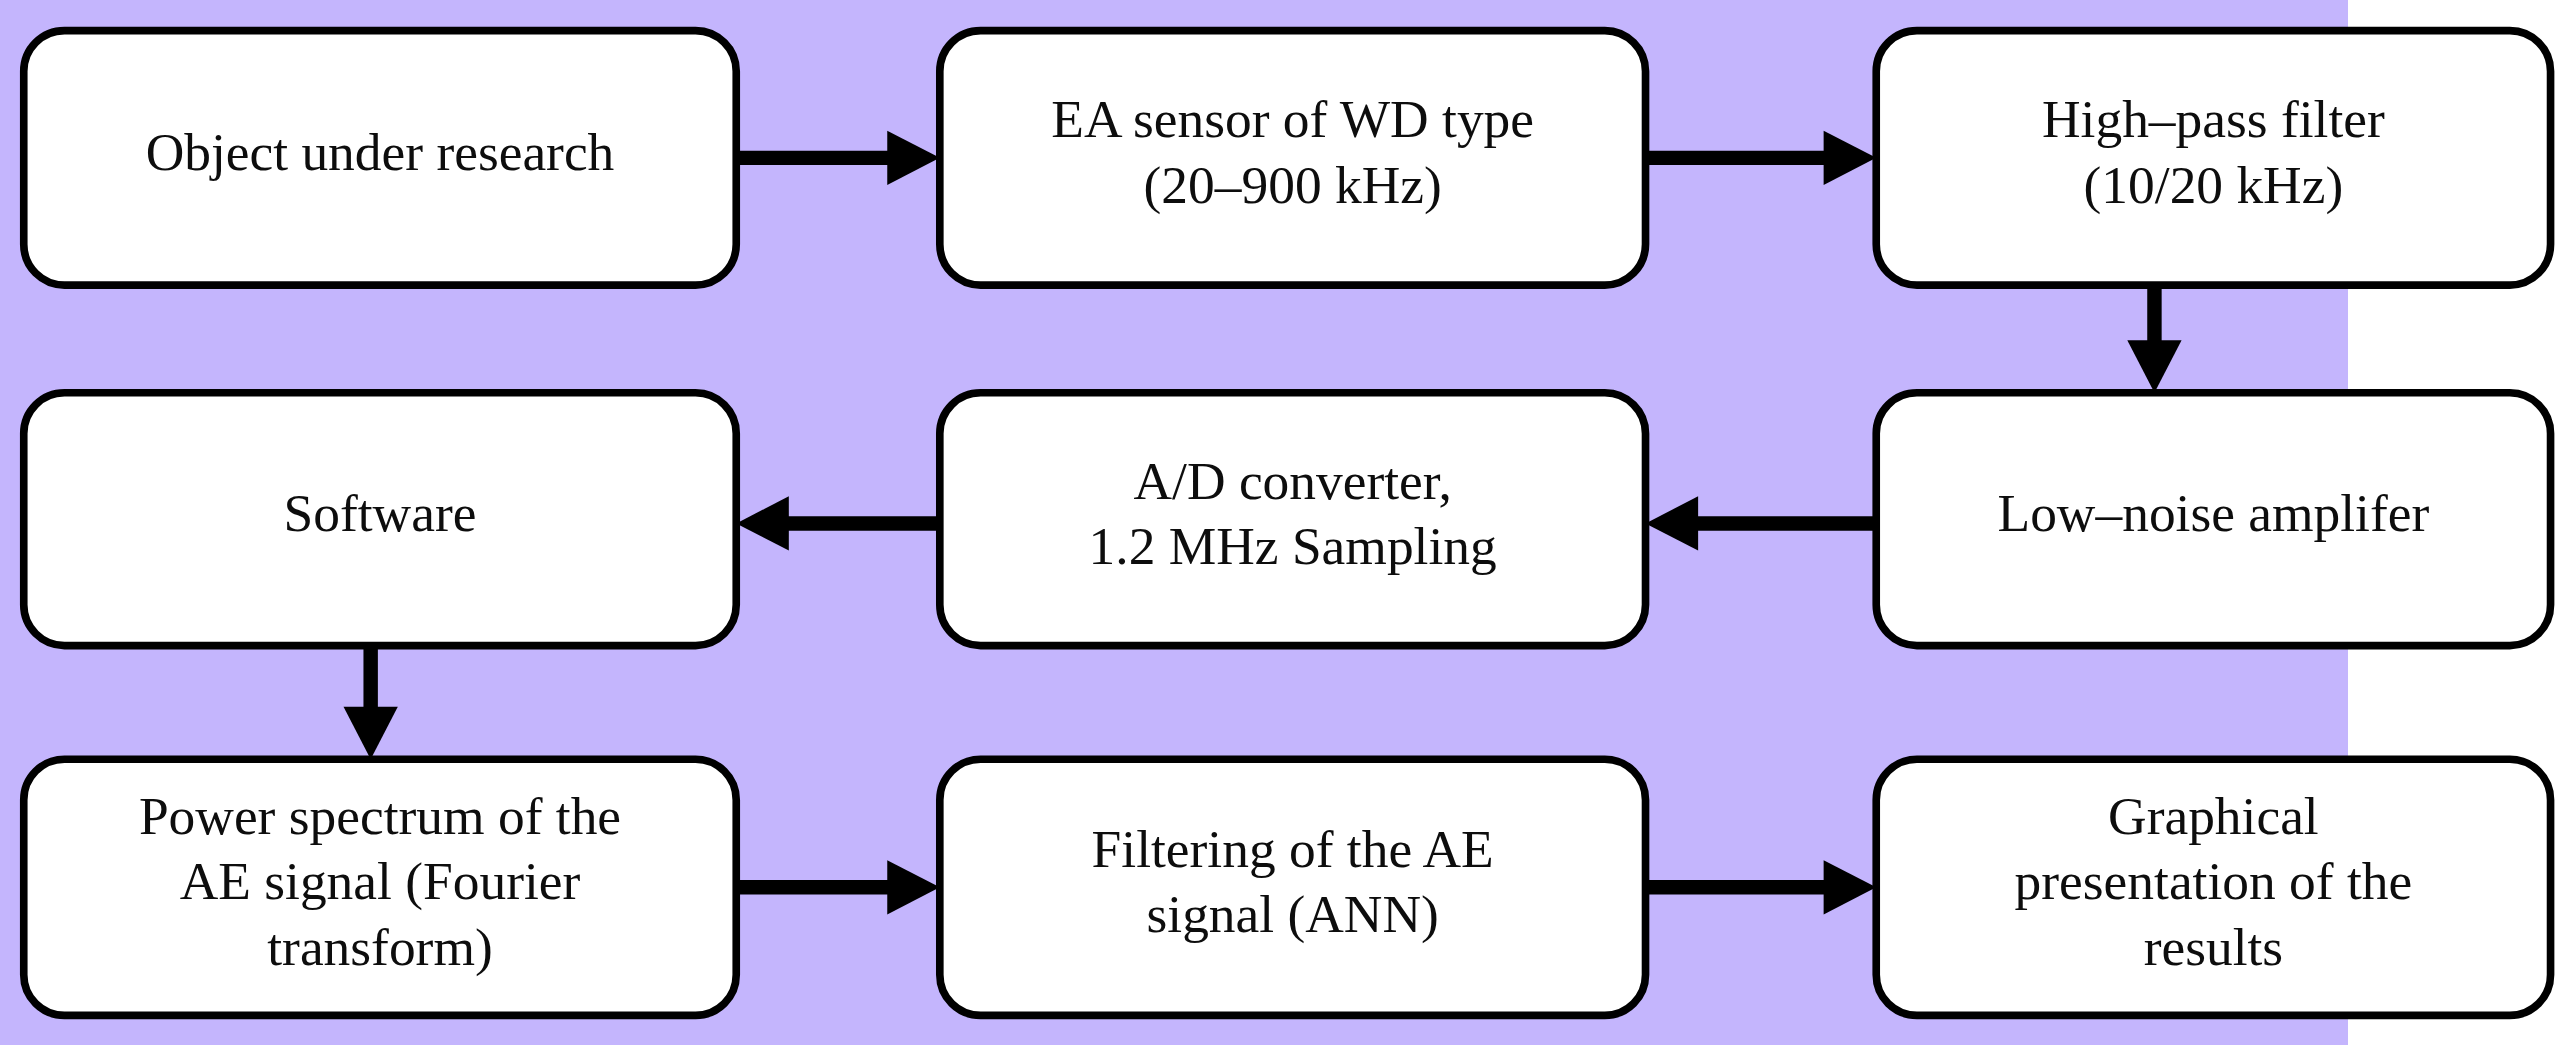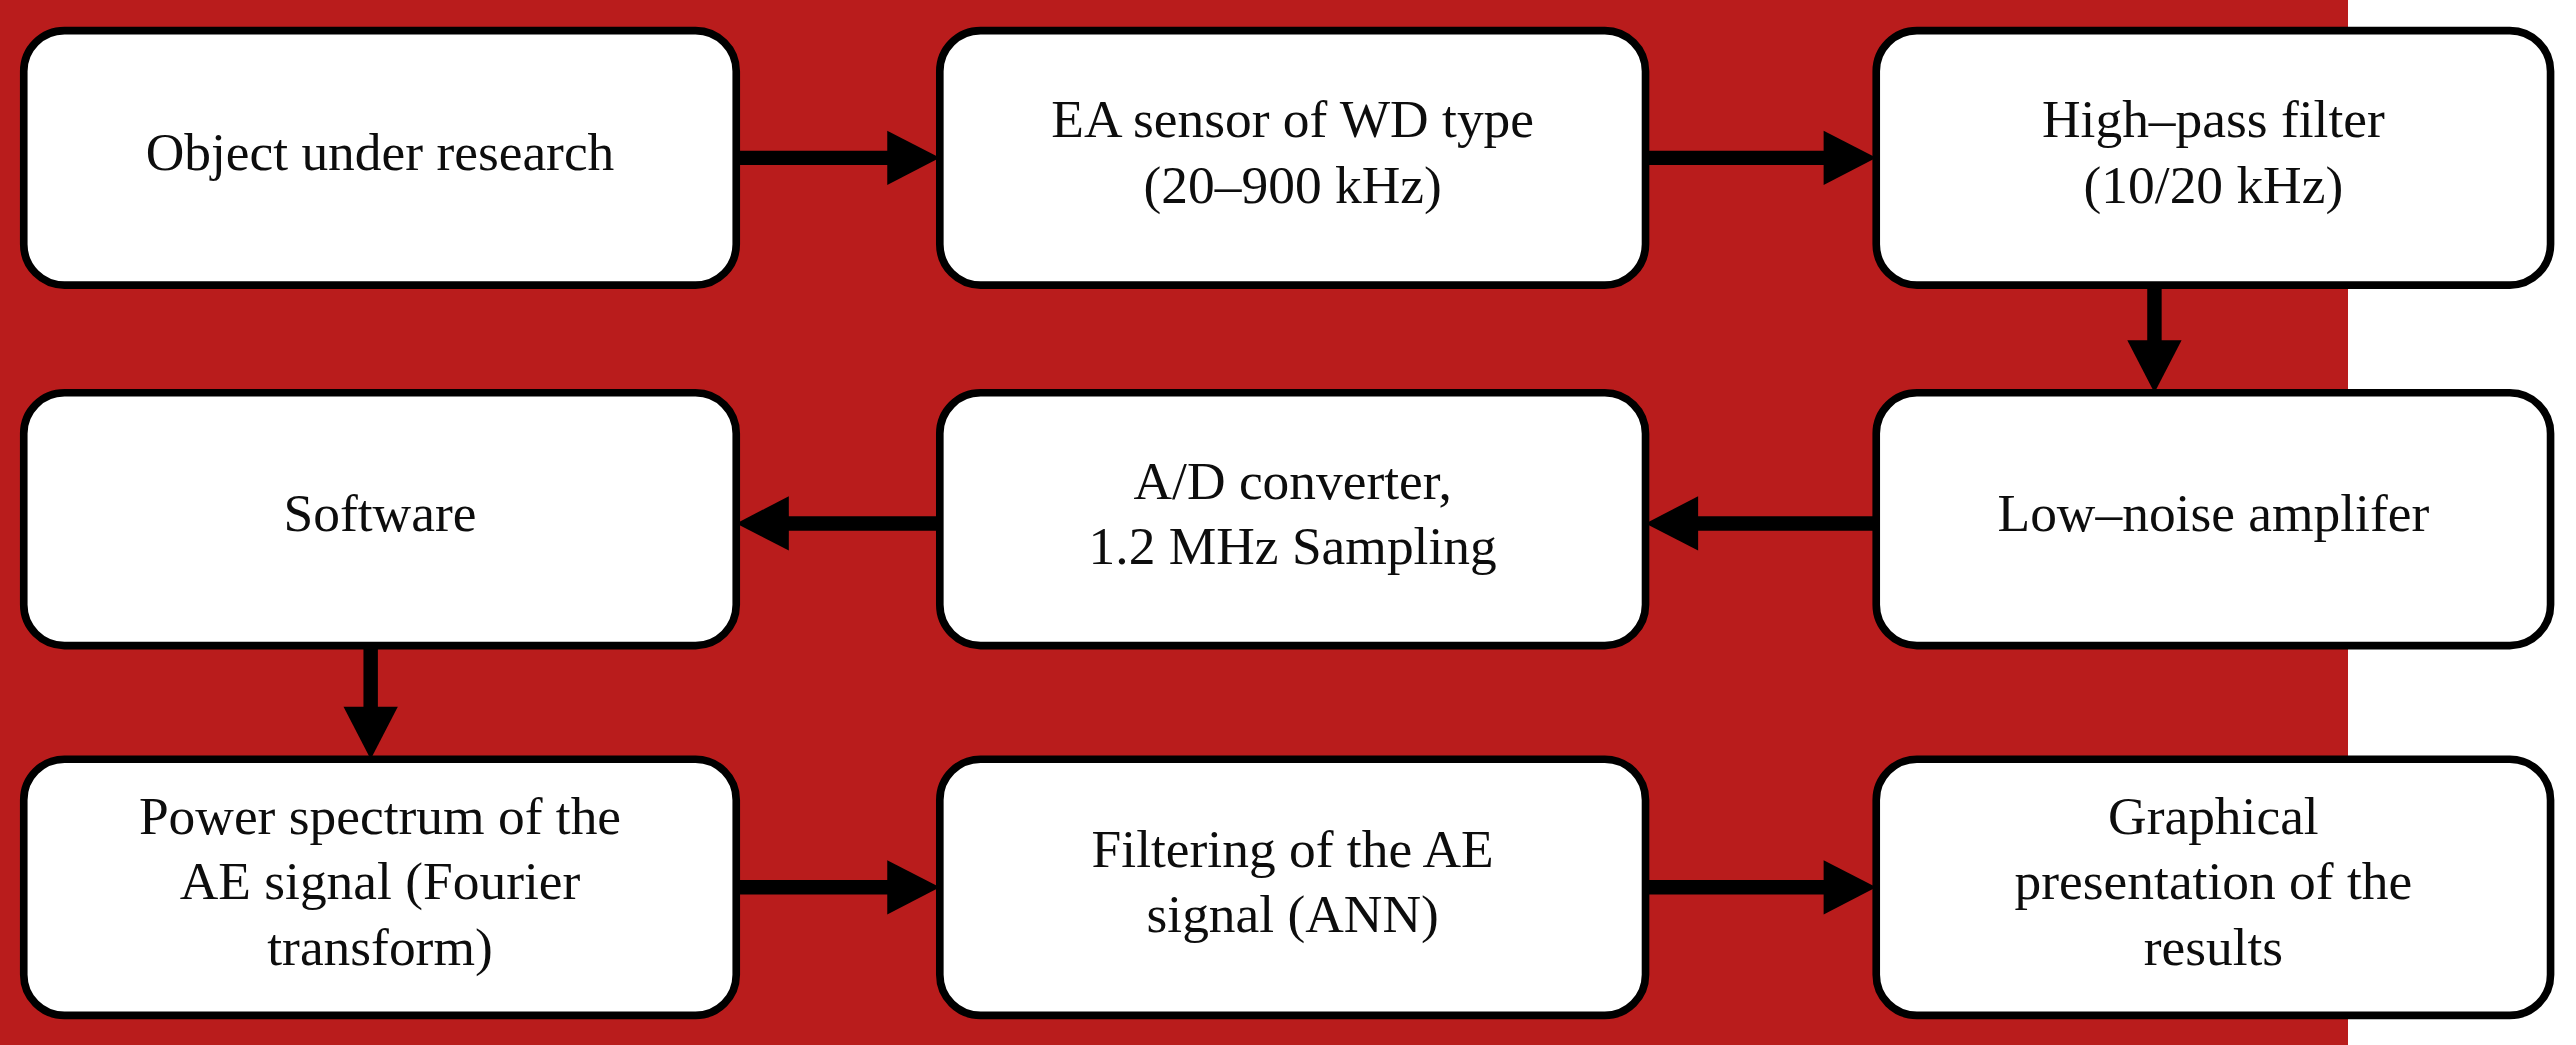--- a/index.html
+++ b/index.html
@@ -10,21 +10,21 @@
   body {
     width: 2576px;
     height: 1046px;
     overflow: hidden;
     font-family: "Liberation Serif", "DejaVu Serif", serif;
   }
   #diagram-root {
     position: relative;
     width: 2348px;
     height: 1046px;
-    background: #b91c1c;
+    background: #c4b5fd;
   }
   svg#flowchart-canvas {
     position: absolute;
     top: 0;
     left: 0;
     width: 2576px;
     height: 1046px;
     display: block;
   }
   .node-box {

